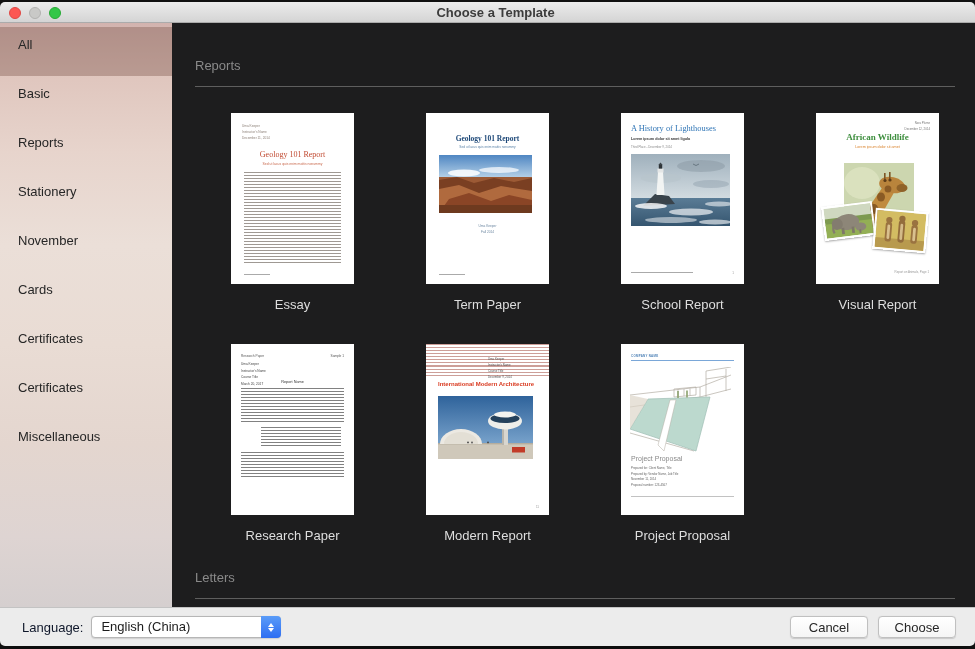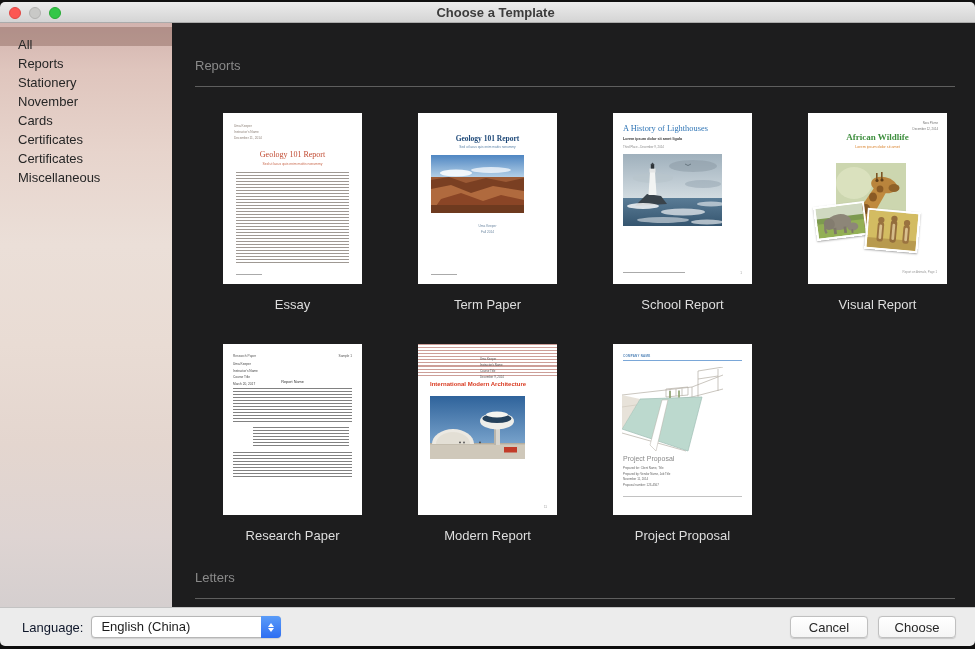--- a/index.html
+++ b/index.html
@@ -29,41 +29,41 @@
 
   
   .bodyrow { flex:1; display:flex; min-height:0; }
 
   
   .sidebar {
     flex:0 0 172px; padding-top:4px;
     background:linear-gradient(180deg,#d2b3ae 0%, #dfc5bd 8%, #e7d4cc 22%, #ebdfd8 38%, #e9dcd4 55%, #e4d6cf 72%, #ded4d2 88%, #d5cfcf 100%);
   }
   .side-item {
-    height:19px; line-height:35px; padding-left:18px;
+    height:49px; line-height:35px; padding-left:18px;
     font-size:13px; color:#262626; cursor:default; white-space:nowrap;
   }
   .side-item.selected { background:rgba(130,92,84,.42); }
 
   
   .content {
     flex:1; background:#1d1d1e; color:#8f8f8f; position:relative;
     padding:0 20px 0 23px; overflow:hidden;
   }
   .section-title { font-size:13px; color:#8a8a8a; margin-top:35px; }
   .section-title.first { margin-top:35px; }
   .section-rule { height:1px; background:#5e5e5e; margin-top:13px; }
 
   .tgrid {
     margin-top:26px; display:grid;
     grid-template-columns:repeat(4,195px); row-gap:32px;
   }
   .tcard { display:flex; flex-direction:column; align-items:center; cursor:default; }
   .tlabel { margin-top:13px; font-size:13px; color:#dedede; }
-  .page { width:139px; height:171px; background:#ffffff; position:relative; overflow:hidden; flex:0 0 auto; }
+  .page { width:123px; height:171px; background:#ffffff; position:relative; overflow:hidden; flex:0 0 auto; }
 
   
   .tiny { position:absolute; font-size:3.2px; line-height:1.9; color:#8a8a8a; }
   .lines { position:absolute; background-image:repeating-linear-gradient(to bottom, rgba(80,68,58,.55) 0px, rgba(80,68,58,.55) 1px, transparent 1px, transparent 3px); }
   .hline1 { position:absolute; height:1px; background:#aaa; }
 
   
   .essay .meta { top:10px; left:11px; color:#8d8178; }
   .essay .ptitle { position:absolute; top:37px; left:0; right:0; text-align:center;
       font-family:"Liberation Serif", serif; font-size:8px; color:#c14b32; }
@@ -169,20 +169,21 @@
       <div class="light min"></div>
       <div class="light zoom"></div>
     </div>
     <div class="title">Choose a Template</div>
   </div>
 
   <div class="bodyrow">
 
     <div class="sidebar">
       <div class="side-item selected">All</div>
+      <div class="side-item">Basic</div>
       <div class="side-item">Reports</div>
       <div class="side-item">Stationery</div>
       <div class="side-item">November</div>
       <div class="side-item">Cards</div>
       <div class="side-item">Certificates</div>
       <div class="side-item">Certificates</div>
       <div class="side-item">Miscellaneous</div>
     </div>
 
     <div class="content">

